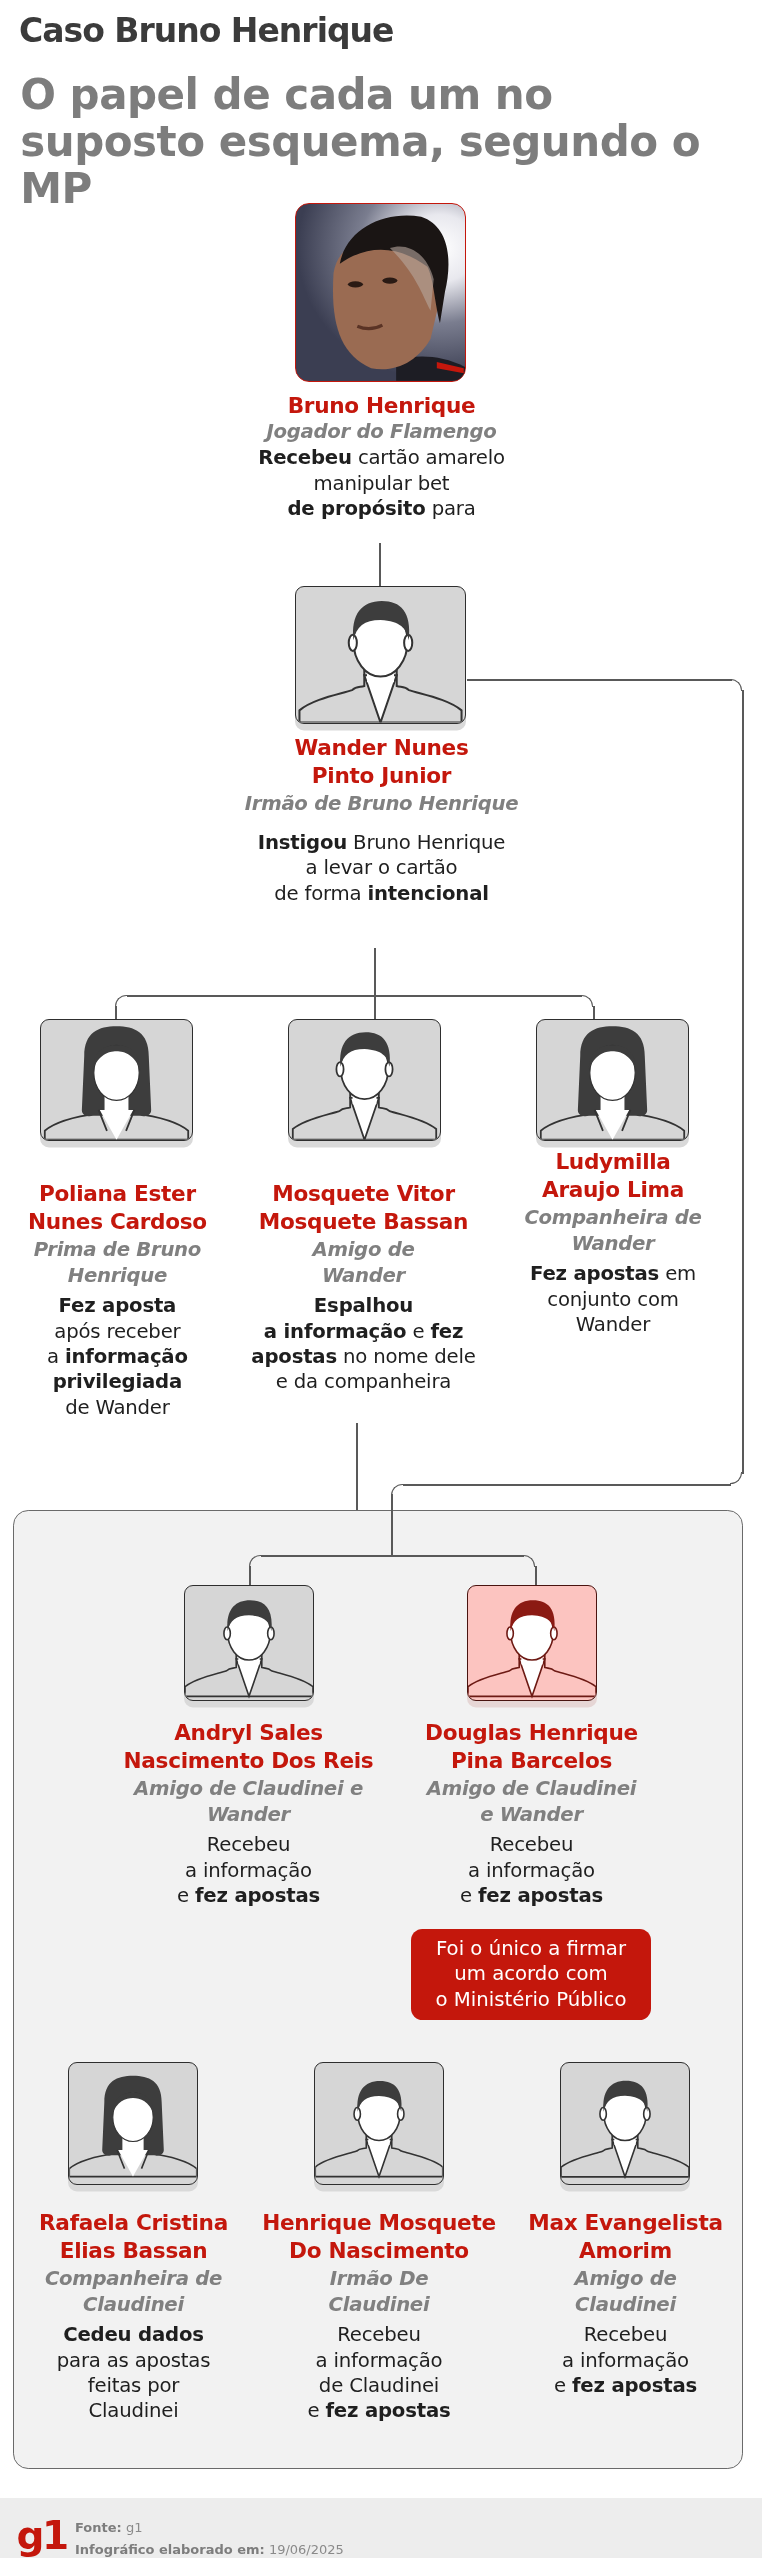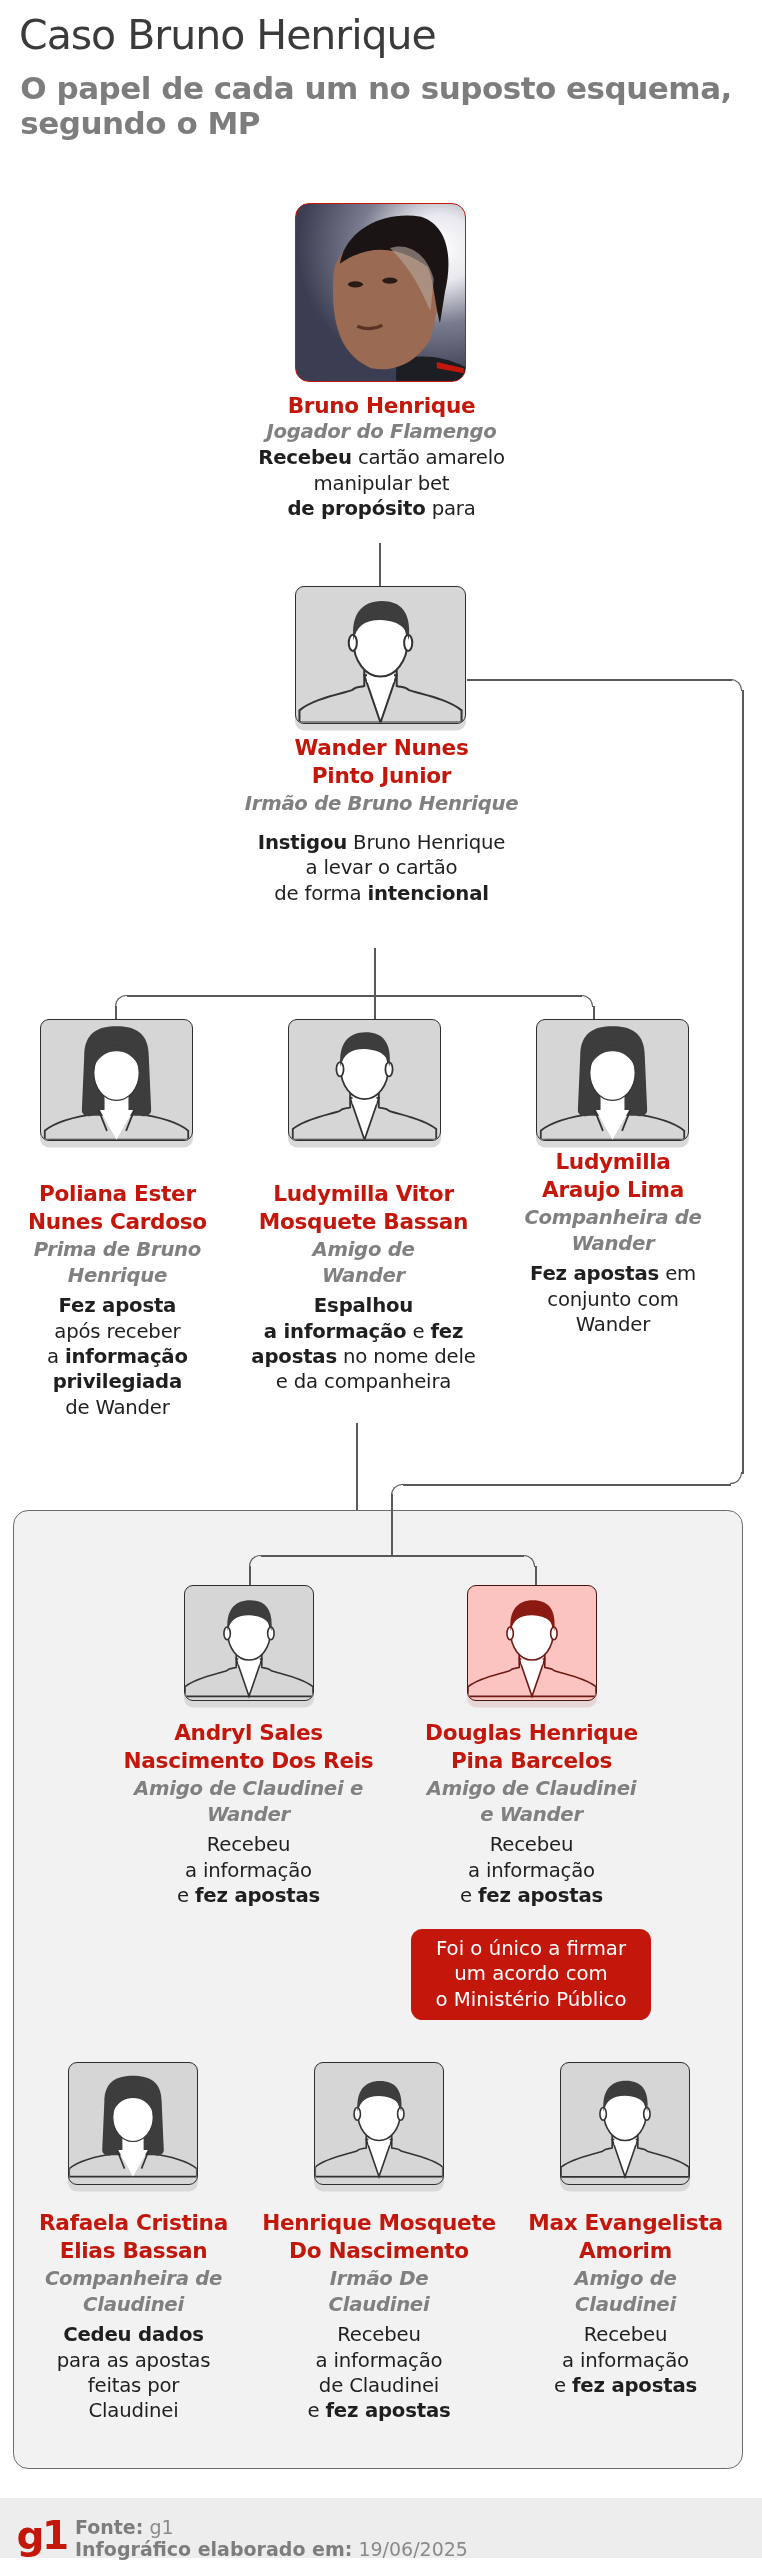--- a/index.html
+++ b/index.html
@@ -1,40 +1,40 @@
 <!DOCTYPE html>
 <html style="font-size:10.2px"><head>
 <meta charset="utf-8">
 <style>
   html, body { margin:0; padding:0; background:#ffffff; }
   body { width:762px; height:2576px; position:relative; overflow:hidden;
          font-family:"DejaVu Sans", "Liberation Sans", sans-serif; color:#1f1f1f; }
   .abs { position:absolute; }
-  .title { left:19px; top:12.7px; font-size:41px; font-weight:normal; color:#3b3b3b; letter-spacing:-1px; line-height:1.1; }
-  .subtitle { left:20.3px; top:71px; width:730px; font-size:31px; font-weight:bold; color:#7d7d7d; line-height:1.12; letter-spacing:-0.5px; }
+  .title { left:19px; top:12.7px; font-size:33px; font-weight:bold; color:#3b3b3b; letter-spacing:-1px; line-height:1.1; }
+  .subtitle { left:20.3px; top:71px; width:730px; font-size:42px; font-weight:bold; color:#7d7d7d; line-height:1.12; letter-spacing:-0.5px; }
   .line { position:absolute; background:#595959; }
   .hline { height:1.9px; }
   .vline { width:1.9px; }
   .curve { position:absolute; border:1.9px solid #595959; }
   .panel { left:12.7px; top:1510px; width:730px; height:959px; background:#f2f2f2; border:1.9px solid #6a6a6a; border-radius:15.2px; box-sizing:border-box; }
   .avatar { position:absolute; box-sizing:border-box; border:1.9px solid #2e2e2e; border-radius:9px; background:#d6d6d6; overflow:hidden; box-shadow:0 6.4px 0 #d9d9d9; }
   .avatar.red { background:#fcc4c0; box-shadow:0 6.4px 0 #e6d6d5; }
   .avatar svg { width:100%; height:100%; display:block; }
   .photo { position:absolute; box-sizing:border-box; border:1.9px solid #c4170c; border-radius:14px; overflow:hidden;
            background: radial-gradient(ellipse at 85% 25%, #ffffff 0%, #e8e8ee 18%, #7a7d8f 40%, #3b3e52 70%); }
   .photo svg { width:100%; height:100%; display:block; }
   .card { position:absolute; text-align:center; }
   .name { color:#c4170c; font-weight:bold; font-size:21.6px; line-height:28px; letter-spacing:-0.3px; }
   .role { color:#808080; font-weight:bold; font-style:italic; font-size:19.7px; line-height:25.4px; letter-spacing:-0.3px; margin-top:1.3px; }
   .desc { color:#1f1f1f; font-size:19.7px; line-height:25.4px; margin-top:5.1px; letter-spacing:-0.2px; }
   .desc b { font-weight:bold; }
   .callout { position:absolute; left:411px; top:1929px; width:240px; height:91px; background:#c4170c; border-radius:11.4px; color:#ffffff; font-size:19.7px; line-height:25.4px; text-align:center; box-sizing:border-box; padding-top:7px; }
   .footer { left:0; top:2498px; width:762px; height:60px; background:#ededed; }
   .g1 { position:absolute; left:16.5px; top:18px; color:#c4170c; font-weight:bold; font-size:39px; letter-spacing:-2.5px; line-height:1; }
-  .src { position:absolute; left:75px; top:19px; font-size:19px; line-height:21.6px; color:#7d7d7d; }
+  .src { position:absolute; left:75px; top:19px; font-size:13px; line-height:21.6px; color:#7d7d7d; }
   .src b { font-weight:bold; }
   .src .light { font-weight:normal; color:#8a8a8a; }
 </style>
 </head>
 <body>
 
 <div class="abs title">Caso Bruno Henrique</div>
 <div class="abs subtitle">O papel de cada um no suposto esquema, segundo o MP</div>
 
 <div class="line vline" style="left:379px; top:543px; height:43px;"></div>
@@ -160,21 +160,21 @@
   </div>
 </div>
 
 <div class="avatar" style="left:288px; top:1019px; width:153px; height:122px;">
   <svg viewBox="0 0 235 186" width="149" height="118">
       <use href="#male"></use>
     </svg>
 </div>
 <div class="card" style="left:246px; top:1180px; width:235px;">
   <div class="name">
-      <div>Ludymilla Vitor</div>
+      <div>Mosquete Vitor</div>
       <div>Mosquete Bassan</div>
     </div>
   <div class="role">
       <div>Amigo de</div>
       <div>Wander</div>
     </div>
   <div class="desc">
     <div><b>Espalhou</b></div>
     <div><b>a informação</b><span> e </span><b>fez</b></div>
     <div><b>apostas</b><span> no nome dele</span></div>

